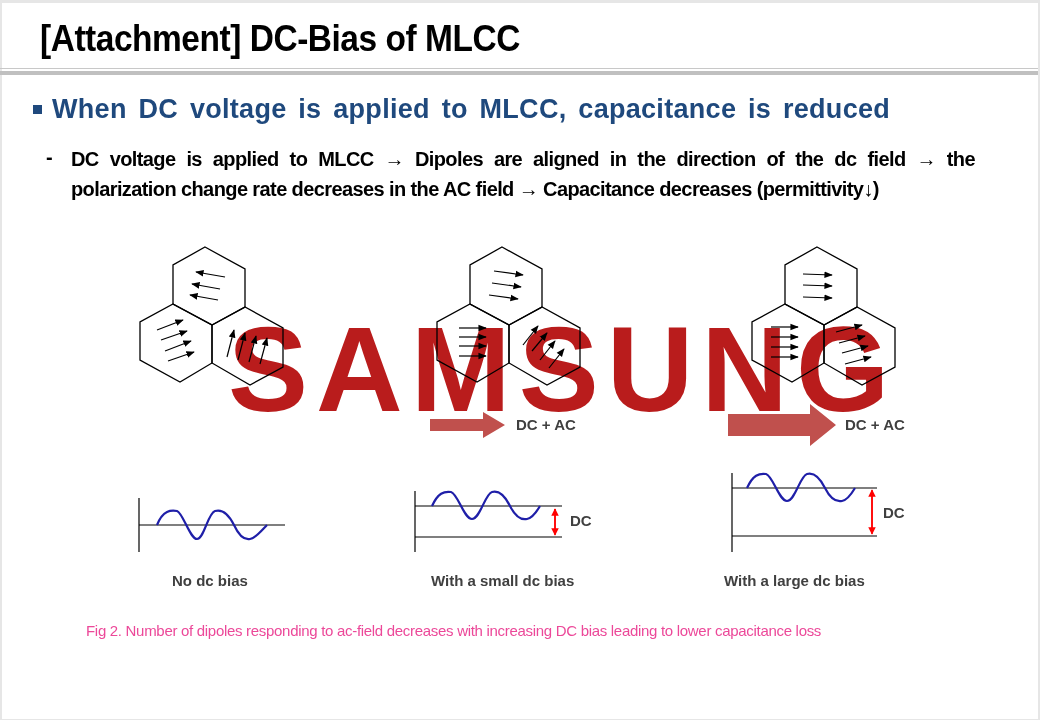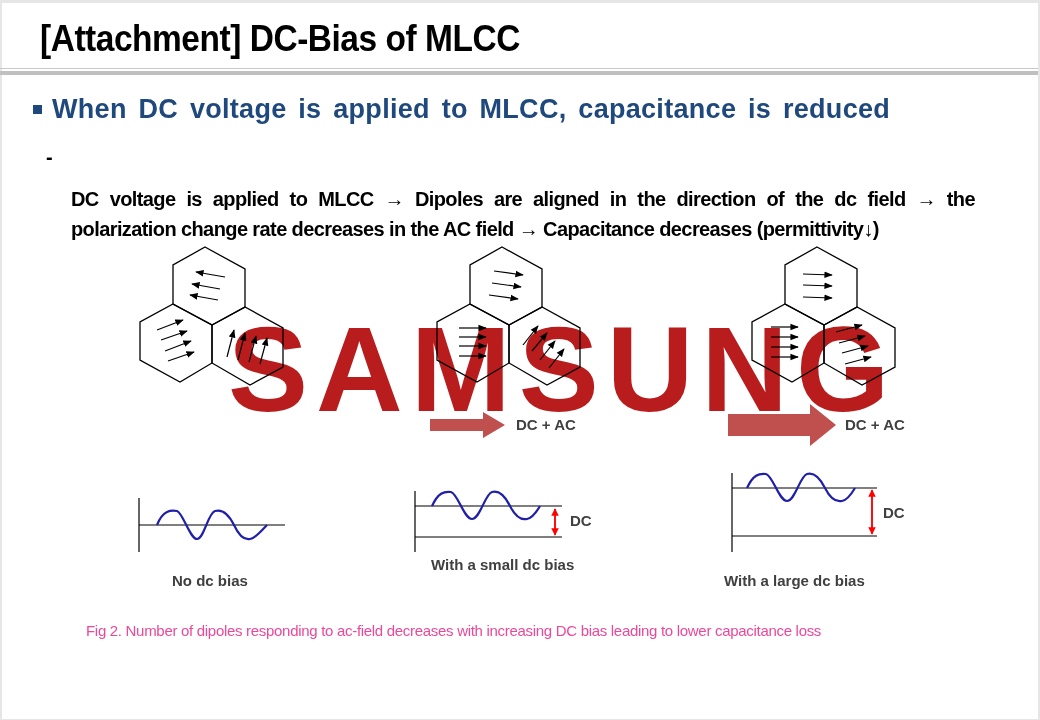--- a/index.html
+++ b/index.html
@@ -4,21 +4,21 @@
 <style>
   html, body { margin:0; padding:0; background:#ffffff; }
   body { width:1040px; height:720px; position:relative; overflow:hidden; font-family:"Liberation Sans", "DejaVu Sans", sans-serif; }
   .frame { position:absolute; left:0; top:0; width:1036px; height:716px; border:2px solid #e6e6e6; border-top:3px solid #e6e6e6; box-sizing:content-box; }
   .title { position:absolute; left:40px; top:18px; font-size:36px; font-weight:bold; color:#000; letter-spacing:-0.5px; white-space:nowrap; font-family:"Liberation Sans", sans-serif; transform:scaleX(0.93); transform-origin:left top; }
   .rule1 { position:absolute; left:0; top:68px; width:1038px; height:1px; background:#c8c8c8; }
   .rule2 { position:absolute; left:0; top:71px; width:1038px; height:4px; background:#c0c0c0; }
   .bullet-sq { position:absolute; left:33px; top:105px; width:9px; height:9px; background:#1f497d; }
   .headline { position:absolute; left:52px; top:94px; font-size:27px; font-weight:bold; color:#1f497d; white-space:nowrap; letter-spacing:0.3px; word-spacing:4px; }
   .dash { position:absolute; left:46px; top:146px; font-size:20px; font-weight:bold; color:#000; }
-  .body-text { position:absolute; left:71px; top:144px; width:904px; font-size:20px; font-weight:bold; color:#000; line-height:30px; text-align:justify; text-align-last:left; letter-spacing:-0.6px;margin-top:40px; }
+  .body-text { position:absolute; left:71px; top:144px; width:904px; font-size:20px; font-weight:bold; color:#000; line-height:30px; text-align:justify; text-align-last:left; letter-spacing:-0.6px; }
   .watermark { position:absolute; left:228px; top:300px; font-size:120px; font-weight:bold; color:#b91c1c; letter-spacing:8px; white-space:nowrap; font-family:"Liberation Sans", sans-serif; z-index:0; }
   svg.diagram { position:absolute; left:0; top:0; z-index:1; }
   .label { position:absolute; font-size:15px; font-weight:bold; color:#404040; white-space:nowrap; z-index:2; }
   .caption { position:absolute; left:86px; top:622px; font-size:15px; color:#ec4899; white-space:nowrap; z-index:2; letter-spacing:-0.3px;text-align:center; }
 </style>
 </head>
 <body>
 
 <div class="frame"></div>
 
@@ -128,16 +128,16 @@
   </g>
 </svg>
 
 <div class="label" style="left:516px; top:416px;">DC + AC</div>
 <div class="label" style="left:845px; top:416px;">DC + AC</div>
 
 <div class="label" style="left:570px; top:512px;">DC</div>
 <div class="label" style="left:883px; top:504px;">DC</div>
 
 <div class="label" style="left:172px; top:572px;text-align:center;">No dc bias</div>
-<div class="label" style="left:431px; top:556px;">With a small dc bias</div>
+<div class="label" style="left:431px; top:572px;">With a small dc bias</div>
 <div class="label" style="left:724px; top:572px;">With a large dc bias</div>
 
 <div class="caption">Fig 2. Number of dipoles responding to ac-field decreases with increasing DC bias leading to lower capacitance loss</div>
 
 </body></html>

